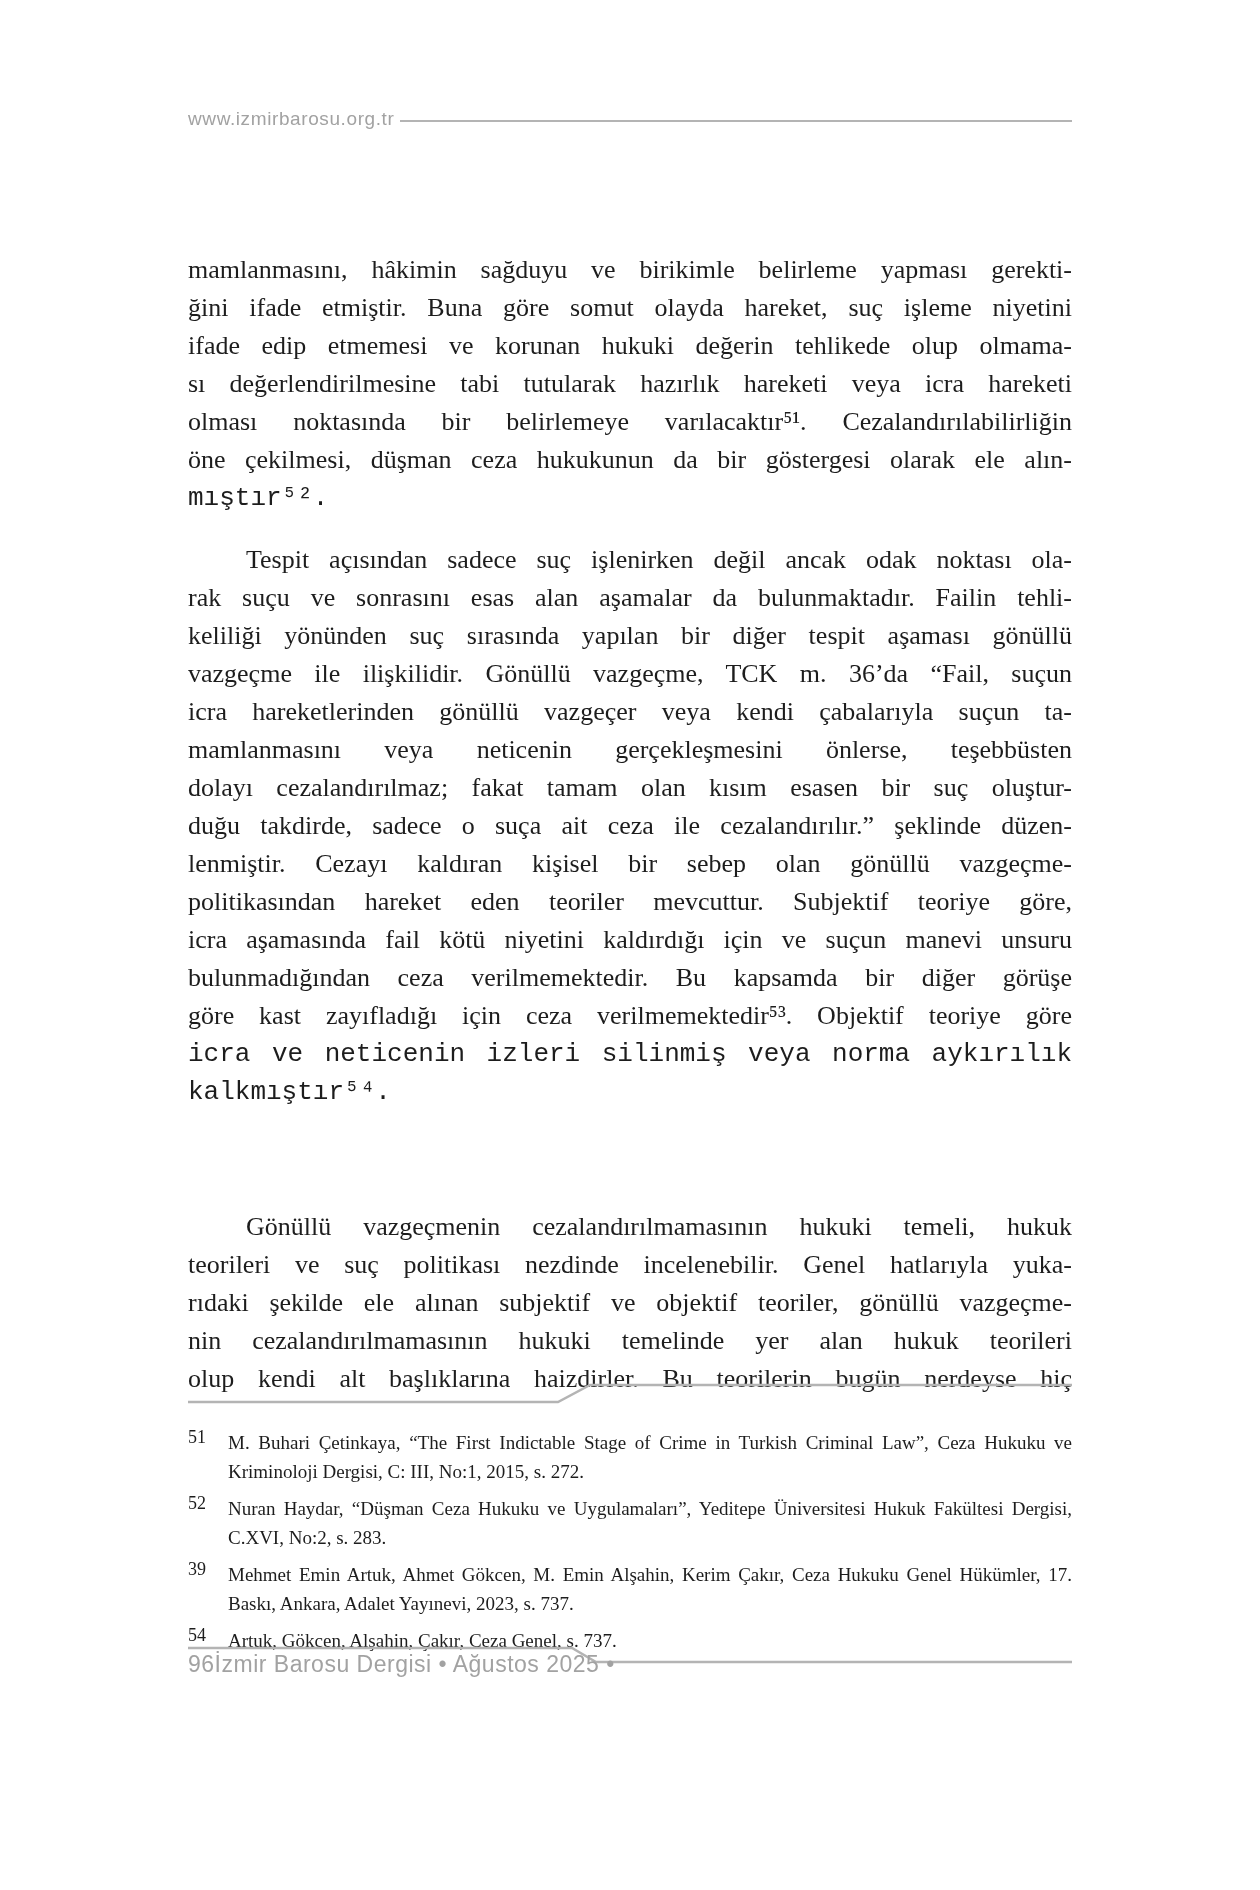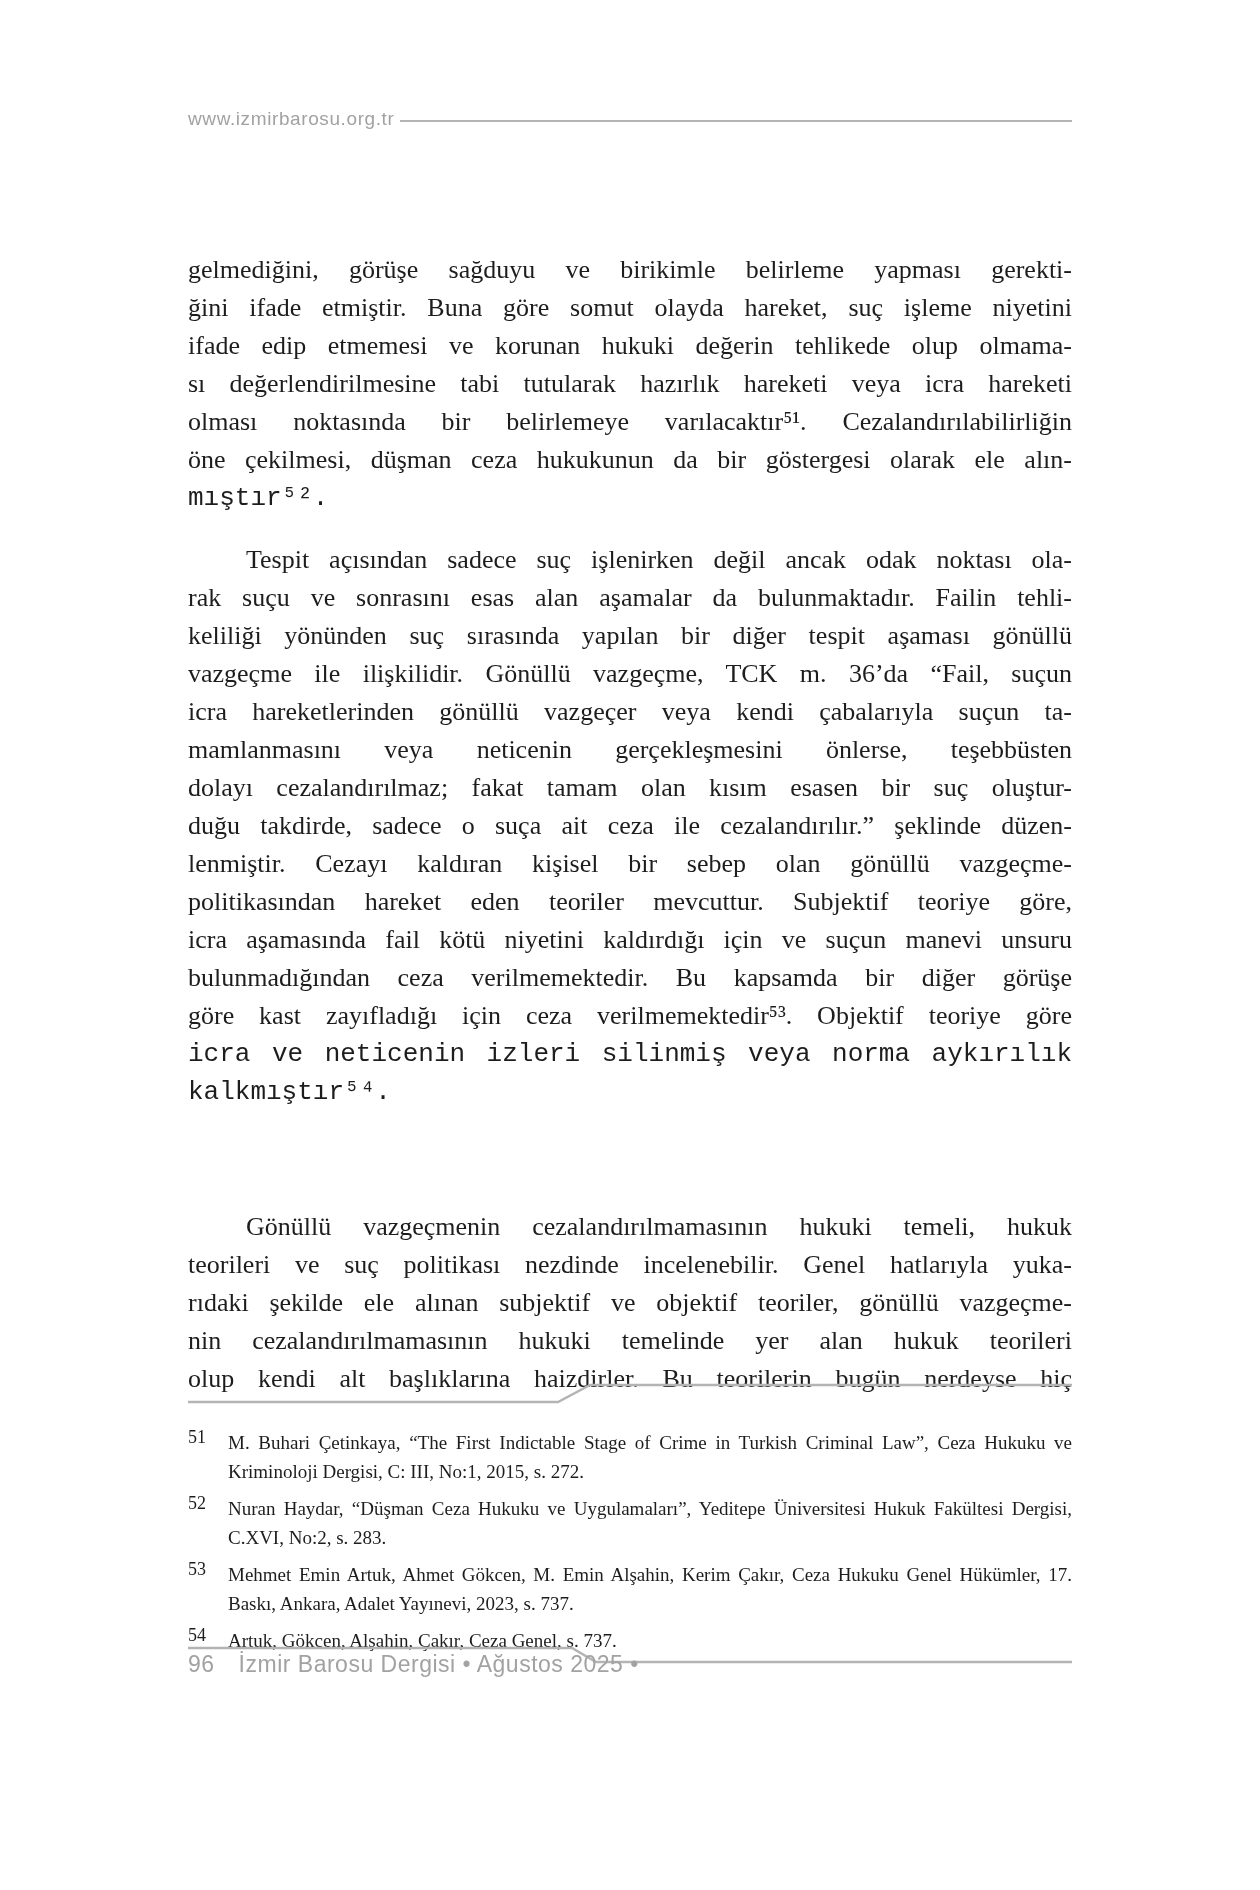--- a/index.html
+++ b/index.html
@@ -43,36 +43,36 @@
   .footnote{position:relative;padding-left:40px;text-align:justify;margin-bottom:8px;margin-top:8px;}
   .fn-num{
     position:absolute;left:0;top:-5px;
     font-size:18px;color:#1d1d1d;
   }
   
   .footer{
     position:absolute;left:188px;top:1651px;
     font-family:"Liberation Sans","DejaVu Sans",sans-serif;
     font-size:23px;color:#a2a2a2;letter-spacing:0.5px;
-    display:flex;align-items:baseline;gap:24px;white-space:nowrap;
+    display:flex;align-items:baseline;white-space:nowrap;
   }
 </style>
 </head>
 <body>
 
 <div class="page">
 
   <header class="header">
     <span class="header-url" style="color: rgb(162, 162, 162);">www.izmirbarosu.org.tr</span>
     <span class="header-rule" style="background: rgb(180, 180, 180);"></span>
   </header>
 
   <main class="body-text" id="paragraphs" style="color: rgb(29, 29, 29);">
       <div class="para p1">
-        <div class="line">gelmediğini, görüşe sağduyu ve birikimle belirleme yapması gerekti-</div>
+        <div class="line">mamlanmasını, hâkimin sağduyu ve birikimle belirleme yapması gerekti-</div>
         <div class="line">ğini ifade etmiştir. Buna göre somut olayda hareket, suç işleme niyetini</div>
         <div class="line">ifade edip etmemesi ve korunan hukuki değerin tehlikede olup olmama-</div>
         <div class="line">sı değerlendirilmesine tabi tutularak hazırlık hareketi veya icra hareketi</div>
         <div class="line">olması noktasında bir belirlemeye varılacaktır⁵¹. Cezalandırılabilirliğin</div>
         <div class="line">öne çekilmesi, düşman ceza hukukunun da bir göstergesi olarak ele alın-</div>
         <div class="line lastline">mıştır⁵².</div>
       </div>
       <div class="para p2">
         <div class="line firstline">Tespit açısından sadece suç işlenirken değil ancak odak noktası ola-</div>
         <div class="line">rak suçu ve sonrasını esas alan aşamalar da bulunmaktadır. Failin tehli-</div>
@@ -98,21 +98,21 @@
       </div>
     </main>
 
   <svg class="rule-svg fn-divider" width="884" height="32" viewBox="0 0 884 32">
     <polyline class="rule-line" points="0,25 370,25 402,8 884,8" fill="none" stroke="#b4b4b4" stroke-width="2.5"></polyline>
   </svg>
 
   <section class="footnotes" id="footnotes" style="color: rgb(29, 29, 29);">
       <div class="footnote"><span class="fn-num">51</span><span class="fn-text">M. Buhari Çetinkaya, “The First Indictable Stage of Crime in Turkish Criminal Law”, Ceza Hukuku ve Kriminoloji Dergisi, C: III, No:1, 2015, s. 272.</span></div>
       <div class="footnote"><span class="fn-num">52</span><span class="fn-text">Nuran Haydar, “Düşman Ceza Hukuku ve Uygulamaları”, Yeditepe Üniversitesi Hukuk Fakültesi Dergisi, C.XVI, No:2, s. 283.</span></div>
-      <div class="footnote"><span class="fn-num">53</span><span class="fn-text">Mehmet Emin Artuk, Ahmet Gökcen, M. Emin Alşahin, Kerim Çakır, Ceza Hukuku Genel Hükümler, 17. Baskı, Ankara, Adalet Yayınevi, 2023, s. 737.</span></div>
+      <div class="footnote"><span class="fn-num">39</span><span class="fn-text">Mehmet Emin Artuk, Ahmet Gökcen, M. Emin Alşahin, Kerim Çakır, Ceza Hukuku Genel Hükümler, 17. Baskı, Ankara, Adalet Yayınevi, 2023, s. 737.</span></div>
       <div class="footnote"><span class="fn-num">54</span><span class="fn-text">Artuk, Gökcen, Alşahin, Çakır, Ceza Genel, s. 737.</span></div>
     </section>
 
   <svg class="rule-svg footer-rule" width="884" height="24" viewBox="0 0 884 24">
     <polyline class="rule-line" points="0,4 384,4 408,18 884,18" fill="none" stroke="#b4b4b4" stroke-width="2.5"></polyline>
   </svg>
 
   <footer class="footer" style="color: rgb(162, 162, 162);">
     <span>96</span>
     <span>İzmir Barosu Dergisi • Ağustos 2025 •</span>

